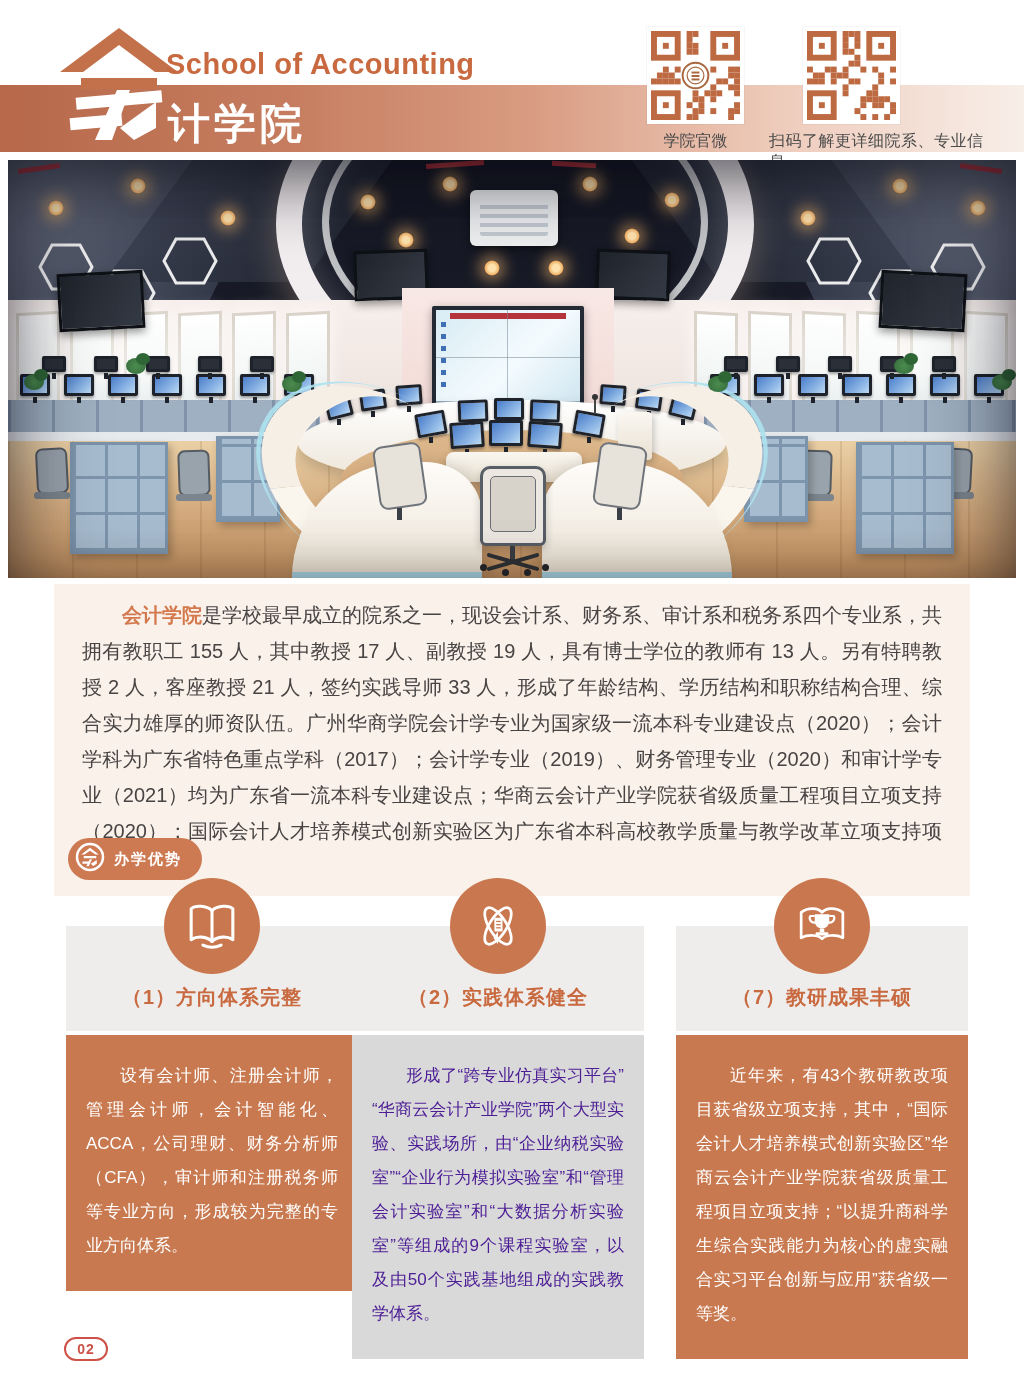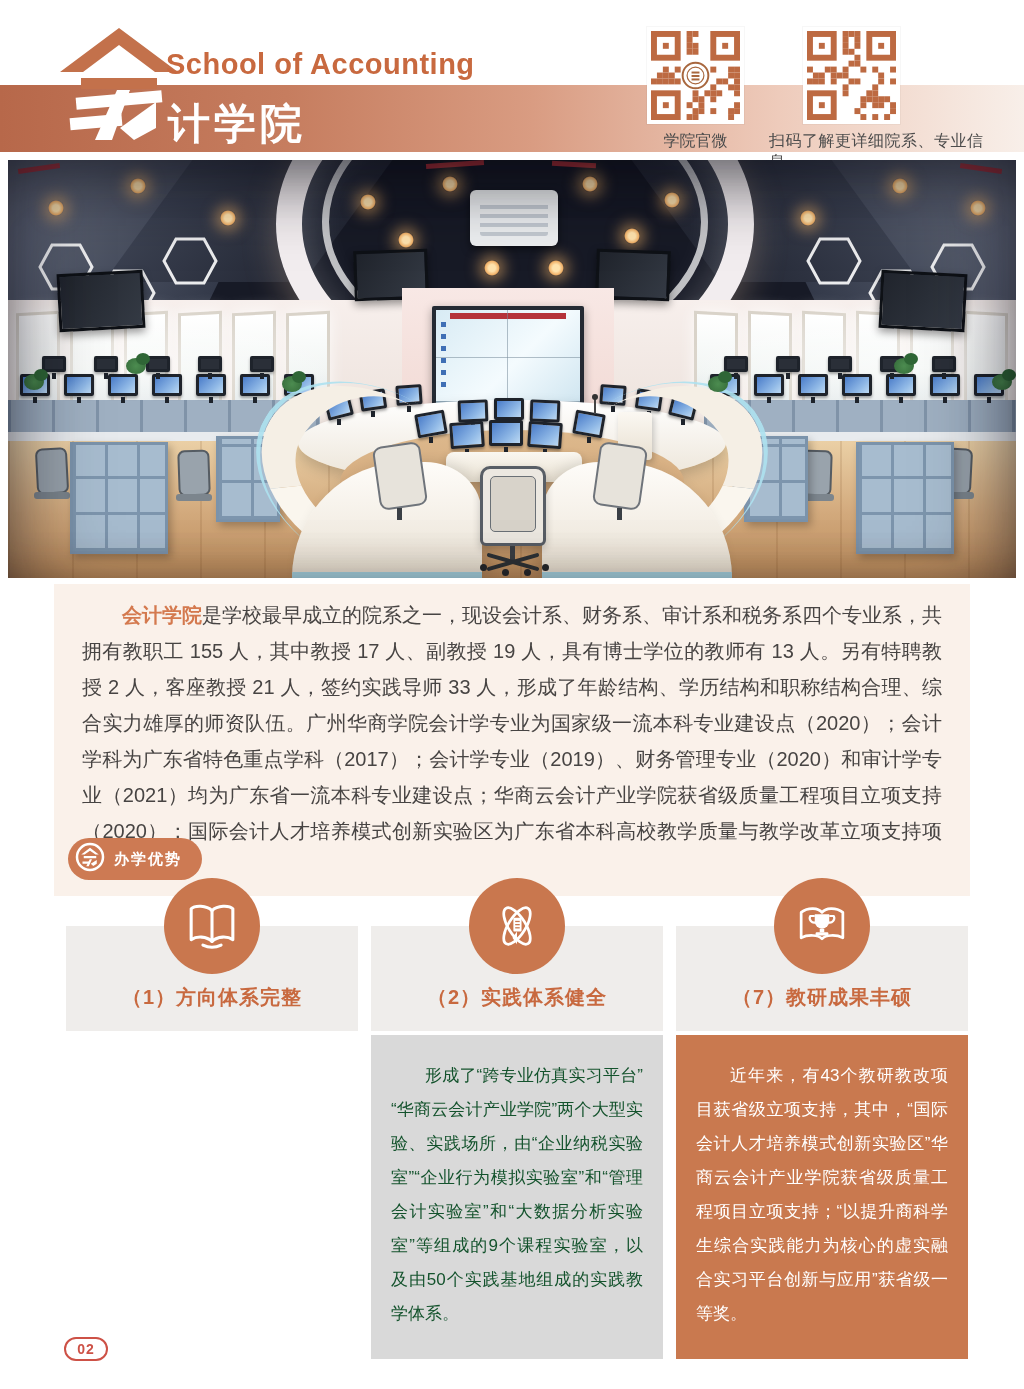--- a/index.html
+++ b/index.html
@@ -28,28 +28,28 @@
   .intro p{font-size:20px;line-height:36px;text-align:justify;text-indent:2em;color:#474443}
   .intro .hl{color:#d4794e;font-weight:bold}
 
   
   .badge{position:absolute;left:68px;top:838px;height:42px;display:inline-flex;align-items:center;gap:9px;
     background:#cd7a53;border-radius:21px;padding:6px 20px 6px 7px}
   .badge-text{color:#fff;font-weight:bold;font-size:15px;letter-spacing:2px}
 
   
   .adv-col{position:absolute;top:878px;width:292px}
-  .c1{left:66px}.c2{left:371px}.c3{left:676px}
+  .c1{left:66px}.c2{left:352px}.c3{left:676px}
   .adv-icon{position:absolute;left:50%;top:0;transform:translateX(-50%);width:96px;height:96px;border-radius:50%;
     background:#c9774e;display:flex;align-items:center;justify-content:center;z-index:2}
   .adv-head{margin-top:48px;background:#efedeb;padding:58px 8px 20px;text-align:center}
   .adv-title{color:#c8693f;font-weight:bold;font-size:20px;letter-spacing:1px}
   .adv-body{margin-top:4px;padding:24px 20px 28px;font-size:17px;line-height:34px;text-align:justify;text-indent:2em}
   .adv-body.orange{background:#c9794f;color:#fff}
-  .adv-body.gray{background:#d9d9d9;color:#14532d}
+  .adv-body.gray{background:#d9d9d9;color:#4c1d95}
 
   
   .pagenum{position:absolute;left:64px;top:1337px;width:44px;height:24px;border:2px solid #cd5146;border-radius:13px;
     color:#cd5146;font-size:14px;font-weight:bold;display:flex;align-items:center;justify-content:center;letter-spacing:1px}
 </style>
 </head>
 <body>
 
 <div class="brandbar"></div>
 
@@ -454,20 +454,21 @@
   <div class="adv-icon">
     <svg width="58" height="58" viewBox="0 0 64 64" fill="none" stroke="#ffffff" stroke-width="3.4" stroke-linejoin="round" stroke-linecap="round">
       <path d="M32 15 C26 9 13 9 9 13 L9 47 C15 43 26 43 32 49 C38 43 49 43 55 47 L55 13 C51 9 38 9 32 15 Z"></path>
       <line x1="32" y1="15" x2="32" y2="49"></line>
       <path d="M22 53 Q32 58 42 53"></path>
     </svg>
   </div>
   <div class="adv-head">
     <span class="adv-title">（1）方向体系完整</span>
   </div>
+  <div class="adv-body orange">设有会计师、注册会计师，管理会计师，会计智能化、ACCA，公司理财、财务分析师（CFA），审计师和注册税务师等专业方向，形成较为完整的专业方向体系。</div>
 </div>
 
 <div class="adv-col c2">
   <div class="adv-icon">
     <svg width="58" height="58" viewBox="0 0 64 64" fill="none" stroke="#ffffff" stroke-width="3">
       <ellipse cx="32" cy="32" rx="23" ry="9.5" transform="rotate(58 32 32)"></ellipse>
       <ellipse cx="32" cy="32" rx="23" ry="9.5" transform="rotate(-58 32 32)"></ellipse>
       <rect x="28" y="23" width="9" height="15" rx="1" fill="#ffffff" stroke="none"></rect>
       <line x1="30" y1="27" x2="35" y2="27" stroke="#c9774e" stroke-width="1.4"></line>
       <line x1="30" y1="30.5" x2="35" y2="30.5" stroke="#c9774e" stroke-width="1.4"></line>

